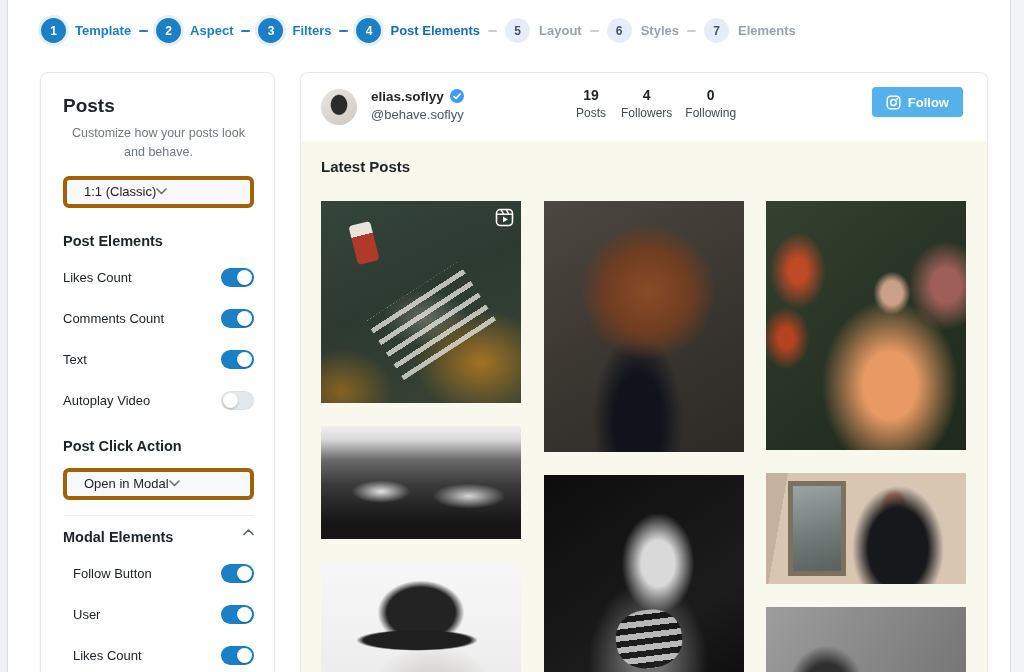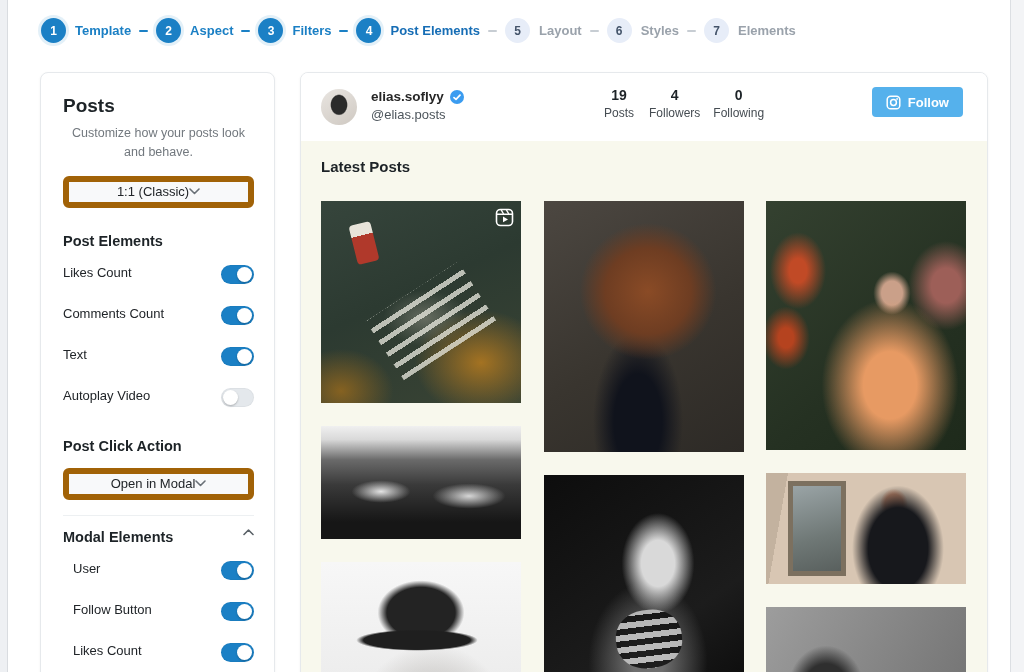--- a/index.html
+++ b/index.html
@@ -28,46 +28,46 @@
   
   .card { position:absolute; background:#fff; border:1px solid #e6e9ec; border-radius:8px;
     box-shadow:0 1px 3px rgba(20,30,40,.05); }
   .sidebar-card { left:40px; top:72px; width:235px; height:700px; padding:22px 20px 0 22px; }
   .preview-card { left:300px; top:72px; width:688px; height:700px; overflow:hidden; }
 
   
   .sb-title { font-size:19px; font-weight:700; color:#1d2327; }
   .sb-sub { margin-top:7px; font-size:12.5px; line-height:1.5; color:#72787e;text-align:center; }
   .sb-h { margin-top:25px; font-size:14.5px; font-weight:700; color:#1d2327; }
-  .select { margin-top:14px; height:32px; width:100%; background:#f8f9fa; border:6px solid #a16207; border-radius:6px;
-    display:flex; align-items:center; justify-content:center; padding:0 17px; cursor:pointer; }
+  .select { margin-top:14px; height:32px; width:100%; background:#f8f9fa; border:4px solid #a16207; border-radius:6px;
+    display:flex; align-items:center; justify-content:flex-start; padding:0 17px; cursor:pointer; }
   .select-value { font-size:13px; color:#212529; }
-  .trow { display:flex; align-items:flex-start; justify-content:space-between; height:25px; margin-top:16px; }
+  .trow { display:flex; align-items:center; justify-content:space-between; height:25px; margin-top:16px; }
   .rows { margin-top:11px; }
   .tlabel { font-size:13px; color:#212529; }
   .switch { position:relative; width:33px; height:19px; border-radius:10px; background:#e4e8ec; cursor:pointer; flex:0 0 auto;
     box-shadow:inset 0 0 0 1px rgba(0,0,0,.03); }
   .switch::after { content:""; position:absolute; top:2px; left:2px; width:15px; height:15px; border-radius:50%; background:#fff;
     box-shadow:0 1px 2px rgba(0,0,0,.25); }
   .switch.on { background:#1b80c5; }
   .switch.on::after { left:auto; right:2px; }
   .divider { margin-top:15px; border-top:1px solid #edf0f2; }
   .sb-collapse-h { margin-top:13px; display:flex; align-items:flex-start; justify-content:space-between; cursor:pointer; }
   .modal-rows { margin-top:7px; padding-left:10px; }
 
   
   .pv-header { position:relative; height:68px; background:#fff; }
   .avatar { position:absolute; left:20px; top:16px; width:36px; height:36px; border-radius:50%;
     background: radial-gradient(14px 17px at 50% 44%, #2b2b2b 55%, rgba(43,43,43,0) 63%),
                linear-gradient(150deg,#e9e5e1,#cfc9c2); }
   .pv-name-wrap { position:absolute; left:70px; top:16px; }
-  .pv-name { font-size:13.5px; font-weight:700; color:#262626; display:flex; align-items:flex-end; gap:6px; }
+  .pv-name { font-size:13.5px; font-weight:700; color:#262626; display:flex; align-items:flex-start; gap:6px; }
   .pv-handle { margin-top:3px; font-size:13px; color:#4d555c; }
   .badge { width:14px; height:14px; border-radius:50%; background:#3b9cf0; display:inline-flex; align-items:center; justify-content:center; }
-  .stats { position:absolute; left:301px; top:14px; display:flex; gap:13px; }
+  .stats { position:absolute; left:273px; top:14px; display:flex; gap:13px; }
   .stat { text-align:center; min-width:34px; }
   .stat-num { font-size:14px; font-weight:700; color:#1d2327; }
   .stat-label { margin-top:3px; font-size:12px; color:#454c52; }
   .follow-btn { position:absolute; right:24px; top:14px; height:30px; padding:0 14px; background:#55b1ec; border:none; border-radius:4px;
     display:flex; align-items:center; gap:7px; color:#fff; font-size:13px; font-weight:700; cursor:pointer; font-family:inherit; }
 
   
   .pv-feed { position:absolute; left:0; top:68px; right:0; bottom:0; background:#f8f8ed; }
   .feed-title { position:absolute; left:20px; top:17px; font-size:15px; font-weight:700; color:#1d2327; }
   .mcol { position:absolute; top:128px; width:200px; display:flex; flex-direction:column; gap:23px; }
@@ -207,25 +207,25 @@
     <div class="divider"></div>
 
     <div class="sb-collapse-h">
       <span class="sb-h" style="margin-top:0">Modal Elements</span>
       <svg width="11" height="7" viewBox="0 0 11 7">
           <polyline points="1,5.5 5.5,1 10,5.5" fill="none" stroke="#5a6167" stroke-width="1.6" stroke-linecap="round" stroke-linejoin="round"></polyline>
         </svg>
     </div>
     <div class="rows modal-rows">
       <div class="trow">
+        <span class="tlabel">Follow Button</span>
+        <span class="switch on"></span>
+      </div>
+      <div class="trow">
         <span class="tlabel">User</span>
-        <span class="switch on"></span>
-      </div>
-      <div class="trow">
-        <span class="tlabel">Follow Button</span>
         <span class="switch on"></span>
       </div>
       <div class="trow">
         <span class="tlabel">Likes Count</span>
         <span class="switch on"></span>
       </div>
       <div class="trow">
         <span class="tlabel">Share</span>
         <span class="switch on"></span>
       </div>
@@ -241,21 +241,21 @@
       <div class="avatar"></div>
       <div class="pv-name-wrap">
         <div class="pv-name">
           <span>elias.soflyy</span>
           <span class="badge">
             <svg width="8" height="7" viewBox="0 0 8 7">
                 <polyline points="1,3.6 3,5.4 7,1.2" fill="none" stroke="#fff" stroke-width="1.7" stroke-linecap="round" stroke-linejoin="round"></polyline>
               </svg>
           </span>
         </div>
-        <div class="pv-handle">@elias.posts</div>
+        <div class="pv-handle">@behave.soflyy</div>
       </div>
       <div class="stats">
         <div class="stat">
           <div class="stat-num">19</div>
           <div class="stat-label">Posts</div>
         </div>
         <div class="stat">
           <div class="stat-num">4</div>
           <div class="stat-label">Followers</div>
         </div>

